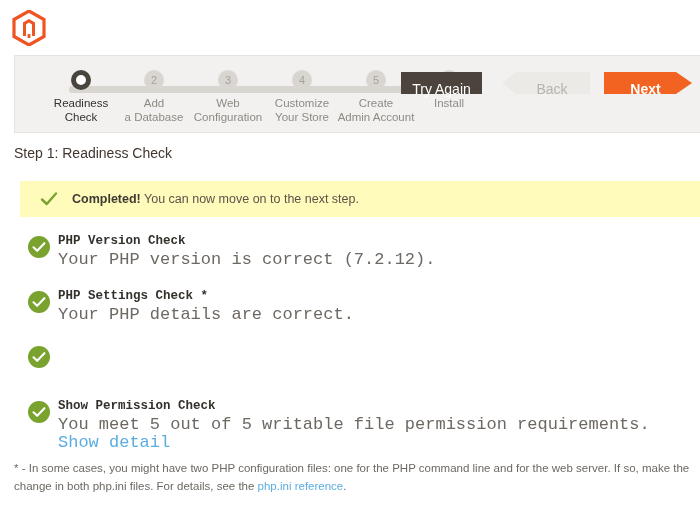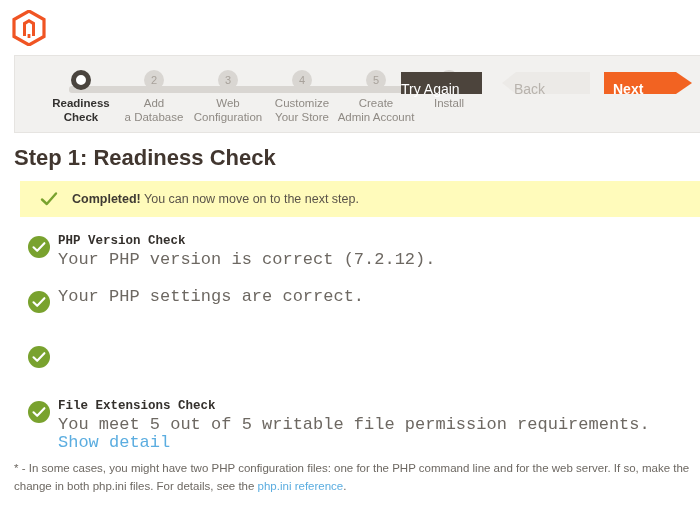--- a/index.html
+++ b/index.html
@@ -83,39 +83,39 @@
     color: transparent;
   }
   .step-label {
     font-size: 11.5px;
     line-height: 14px;
     color: #8f8a84;
     white-space: pre-line;
   }
   .step.active .step-label {
     color: #343230;
-    font-weight: bold;
+    font-weight: normal;
     text-align: center;
   }
 
   
   .btn-group {
     position: absolute;
     right: 0;
     top: 16px;
     height: 34px;
   }
   .btn {
     position: absolute;
     top: 0;
     height: 22px;
     line-height: 34px;
     font-size: 14px;
     font-weight: bold;
-    text-align: left;
+    text-align: center;
     cursor: pointer;
     box-sizing: border-box;
     user-select: none;
   }
   .btn-try-again {
     right: 218px;
     width: 81px;
     background: #4c443c;
     color: #ffffff;
     font-weight: normal;
@@ -137,23 +137,23 @@
     clip-path: polygon(0 0, calc(100% - 16px) 0, 100% 50%, calc(100% - 16px) 100%, 0 100%);
     padding-right: 14px;
     padding-left: 9px;
   }
 
   
   .page-title {
     position: absolute;
     left: 14px;
     top: 145px;
-    font-size: 22px;
+    font-size: 14px;
     color: #41362f;
-    font-weight: bold;
+    font-weight: normal;
   }
 
   
   .banner {
     position: absolute;
     left: 20px;
     top: 181px;
     width: 686px;
     height: 36px;
     background: #fffbbb;
@@ -306,37 +306,38 @@
       <div class="check-desc"><span>Your PHP version is correct (7.2.12).</span></div>
     </div>
   </div>
 
   <div class="check-item">
     <svg class="check-icon" viewBox="0 0 22 22">
       <circle cx="11" cy="11" r="11" fill="#79a22e"></circle>
       <path d="M5.5 11.3 L9.2 14.8 L16.4 7.2" fill="none" stroke="#ffffff" stroke-width="2.1" stroke-linecap="round" stroke-linejoin="round"></path>
     </svg>
     <div class="check-body">
-      <div class="check-desc"><span>Your PHP settings are correct.</span></div>
+      <div class="check-title">PHP Settings Check *</div>
+      <div class="check-desc"><span>Your PHP details are correct.</span></div>
     </div>
   </div>
 
   <div class="check-item">
     <svg class="check-icon" viewBox="0 0 22 22">
       <circle cx="11" cy="11" r="11" fill="#79a22e"></circle>
       <path d="M5.5 11.3 L9.2 14.8 L16.4 7.2" fill="none" stroke="#ffffff" stroke-width="2.1" stroke-linecap="round" stroke-linejoin="round"></path>
     </svg>
   </div>
 
   <div class="check-item">
     <svg class="check-icon" viewBox="0 0 22 22">
       <circle cx="11" cy="11" r="11" fill="#79a22e"></circle>
       <path d="M5.5 11.3 L9.2 14.8 L16.4 7.2" fill="none" stroke="#ffffff" stroke-width="2.1" stroke-linecap="round" stroke-linejoin="round"></path>
     </svg>
     <div class="check-body">
-      <div class="check-title">File Extensions Check</div>
+      <div class="check-title">Show Permission Check</div>
       <div class="check-desc"><span>You meet 5 out of 5 writable file permission requirements. </span><a class="link">Show detail</a></div>
     </div>
   </div>
 
 </div>
 
 <div class="footnote"><span>* - In some cases, you might have two PHP configuration files: one for the PHP command line and for the web server. If so, make the change in both php.ini files. For details, see the </span><a class="link">php.ini reference</a><span>.</span></div>
 
 </body></html>

